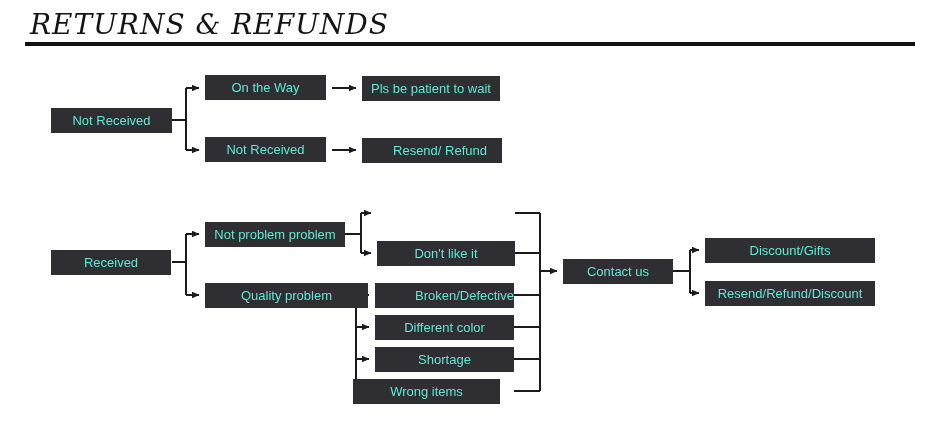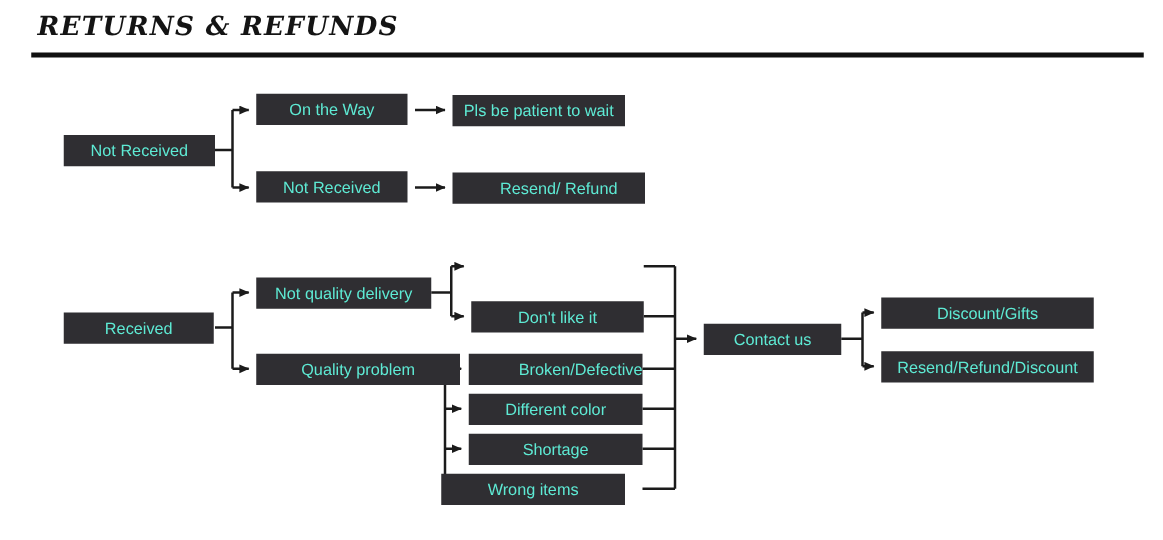--- a/index.html
+++ b/index.html
@@ -1,30 +1,30 @@
 <!DOCTYPE html>
 <html><head>
 <meta charset="utf-8">
 <style>
   html,body{margin:0;padding:0;background:#fff;}
   .stage{position:relative;width:930px;height:432px;background:#ffffff;overflow:hidden;
          font-family:"Liberation Sans",sans-serif;}
   .title{position:absolute;left:30px;top:8px;font-family:"DejaVu Serif",serif;
-         font-weight:bold;font-style:italic;font-size:21px;letter-spacing:1px;color:#141414;}
+         font-weight:normal;font-style:italic;font-size:28px;letter-spacing:1px;color:#141414;}
   .rule{position:absolute;left:25px;top:42px;width:890px;height:4px;background:#111;}
   .wires{position:absolute;left:0;top:0;width:930px;height:432px;}
   .node{position:absolute;height:25px;background:#2f2e32;color:#5eead4;
         display:flex;align-items:center;justify-content:center;
         font-size:13px;line-height:1;white-space:nowrap;box-sizing:border-box;}
   
   .n-nr1{left:51px;top:108px;width:121px;}
   .n-otw{left:205px;top:75px;width:121px;}
   .n-pls{left:362px;top:76px;width:138px;}
   .n-nr2{left:205px;top:137px;width:121px;}
-  .n-rr {left:362px;top:138px;width:154px;padding-left:16px;}
+  .n-rr {left:362px;top:138px;width:140px;padding-left:16px;}
   
   .n-rec{left:51px;top:250px;width:120px;}
   .n-nqp{left:205px;top:222px;width:140px;}
   .n-qp {left:205px;top:283px;width:163px;text-align:right;}
   .n-ond{left:377px;top:201px;width:138px;}
   .n-dnt{left:377px;top:241px;width:138px;}
   .n-brk{left:375px;top:283px;width:139px;padding-left:40px;}
   .n-dif{left:375px;top:315px;width:139px;}
   .n-sho{left:375px;top:347px;width:139px;}
   .n-wri{left:353px;top:379px;width:147px;}
@@ -87,21 +87,21 @@
     </g>
   </svg>
 
   <div class="node n-nr1">Not Received</div>
   <div class="node n-otw">On the Way</div>
   <div class="node n-pls">Pls be patient to wait</div>
   <div class="node n-nr2">Not Received</div>
   <div class="node n-rr">Resend/ Refund</div>
 
   <div class="node n-rec">Received</div>
-  <div class="node n-nqp">Not quality delivery</div>
+  <div class="node n-nqp">Not problem problem</div>
   <div class="node n-qp">Quality problem</div>
   <div class="node n-dnt">Don't like it</div>
   <div class="node n-brk">Broken/Defective</div>
   <div class="node n-dif">Different color</div>
   <div class="node n-sho">Shortage</div>
   <div class="node n-wri">Wrong items</div>
   <div class="node n-con">Contact us</div>
   <div class="node n-dg">Discount/Gifts</div>
   <div class="node n-rrd">Resend/Refund/Discount</div>
 

